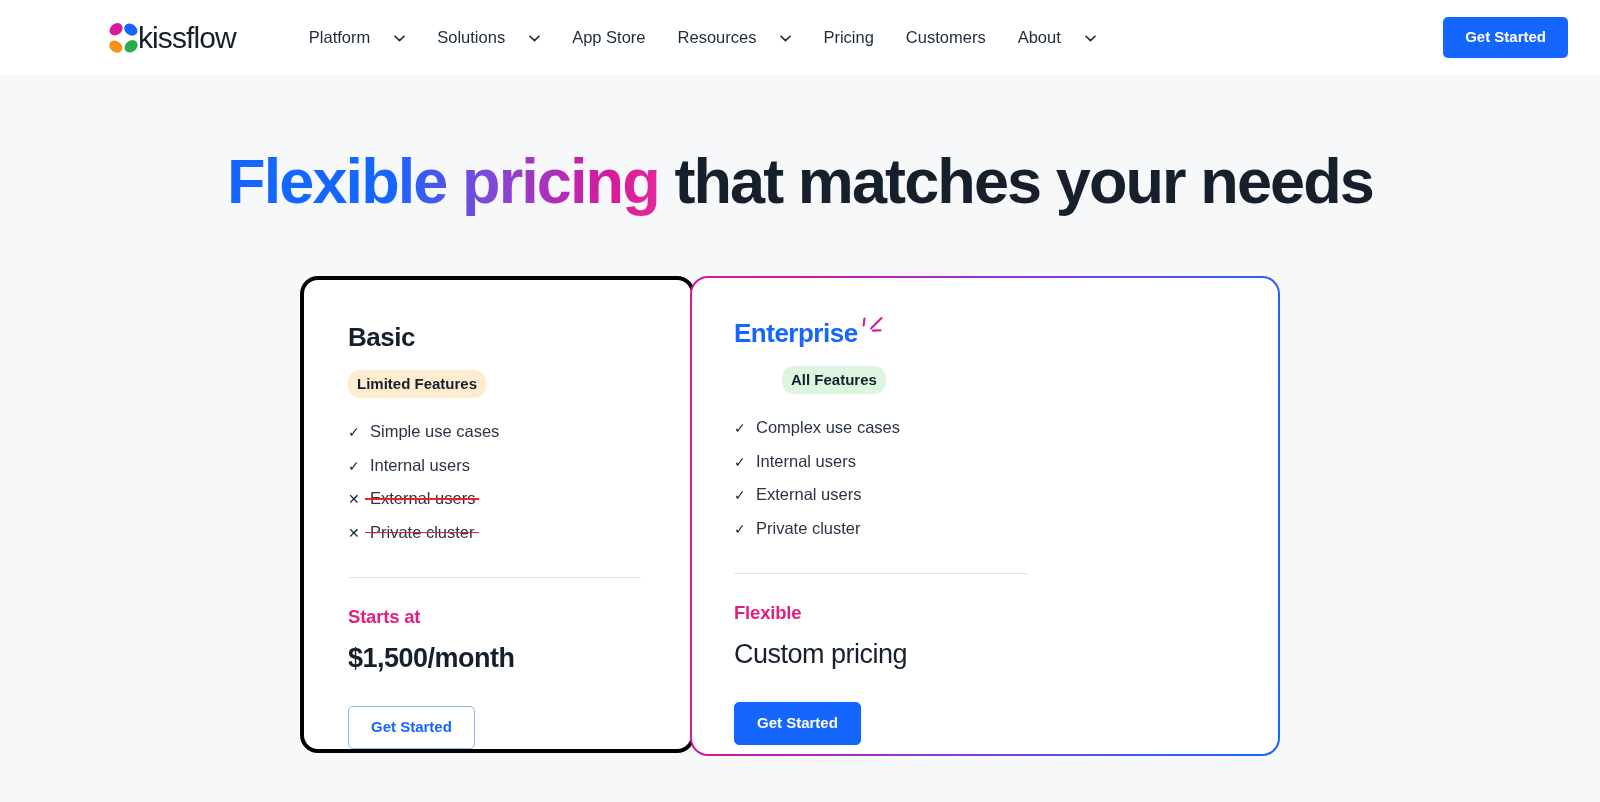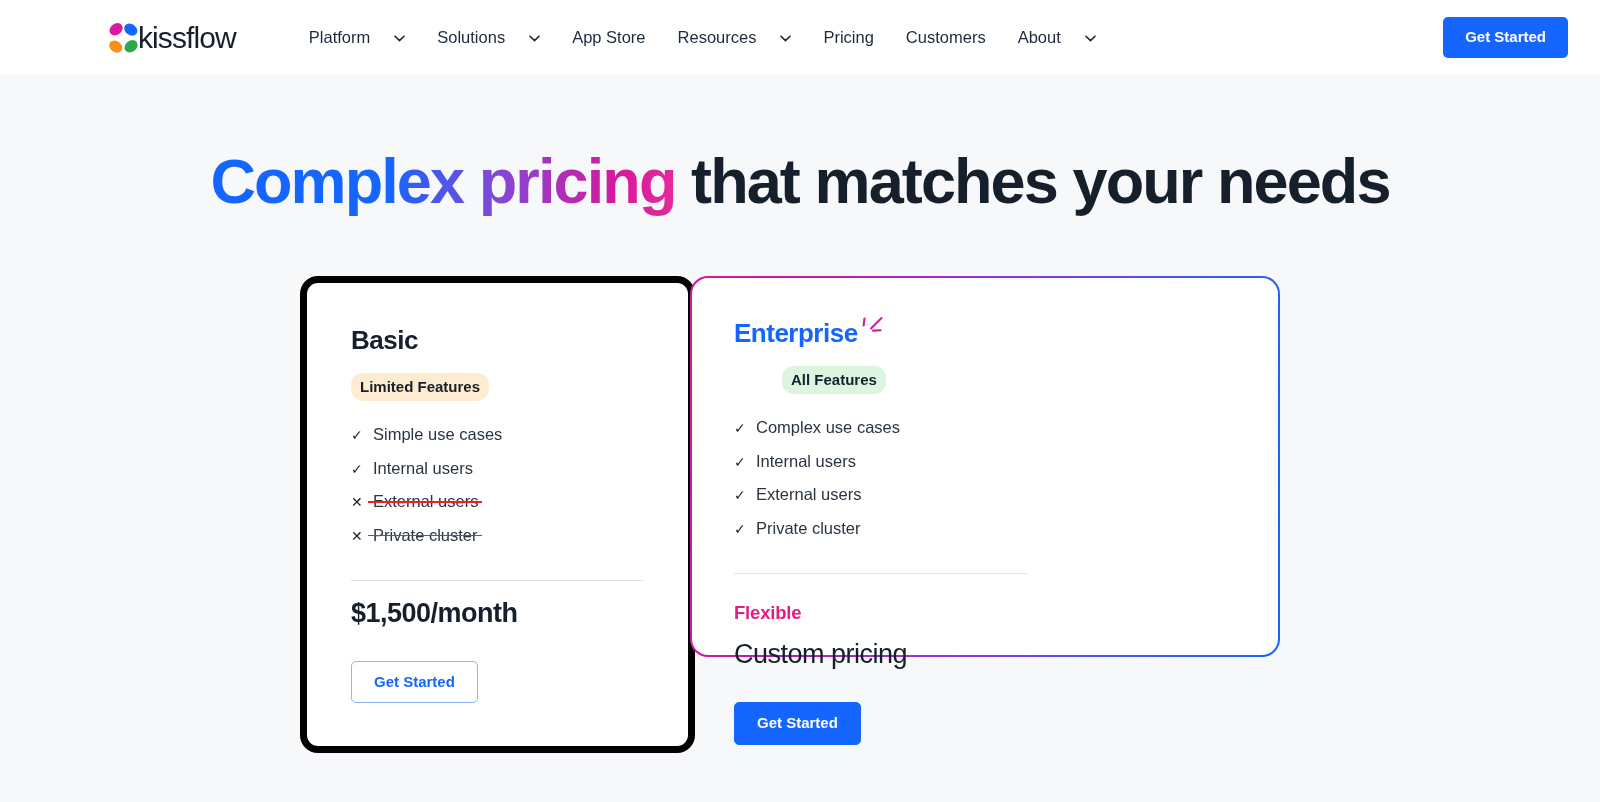--- a/index.html
+++ b/index.html
@@ -144,29 +144,29 @@
     background: #ffffff;
     border-radius: 18px;
     padding: 44px 44px 0 44px;
   }
 
   
   .card-basic {
     left: 0;
     width: 395px;
     height: 477px;
-    border: 7px solid #000000;
+    border: 4px solid #000000;
     z-index: 1;
   }
 
   
   .card-enterprise {
     left: 390px;
     width: 590px;
-    height: 381px;
+    height: 480px;
     z-index: 3;
     border: 2px solid transparent;
     background:
       linear-gradient(#ffffff, #ffffff) padding-box,
       linear-gradient(100deg, #d6199c 0%, #c31ba6 18%, #8a3ad8 52%, #3f5af0 78%, #1565ff 100%) border-box;
     padding: 42px 44px 16px 42px;
   }
 
   .card-title {
     font-size: 26px;
@@ -353,21 +353,21 @@
     </div>
 
   </nav>
 
   <button class="header-cta">Get Started</button>
 </header>
 
 <section class="hero">
 
   <h1 class="hero-title">
-    <span class="grad-text">Complex pricing</span><span> that matches your needs</span>
+    <span class="grad-text">Flexible pricing</span><span> that matches your needs</span>
   </h1>
 
   <div class="pricing-wrap">
 
     <div class="card card-basic">
 
       <div class="title-row">
         <span class="card-title">Basic</span>
       </div>
 
@@ -387,20 +387,21 @@
           <span class="feat-label">External users</span>
         </li>
         <li class="excluded">
           <span class="feat-mark">✕</span>
           <span class="feat-label">Private cluster</span>
         </li>
       </ul>
 
       <div class="card-divider"></div>
 
+      <div class="price-label">Starts at</div>
 
       <div class="price-value"><span class="price-main">$1,500/</span><span class="price-suffix">month</span></div>
 
       <button class="card-cta cta-outline">Get Started</button>
     </div>
 
     <div class="card card-enterprise">
 
       <div class="title-row">
         <span class="card-title accent">Enterprise</span>

